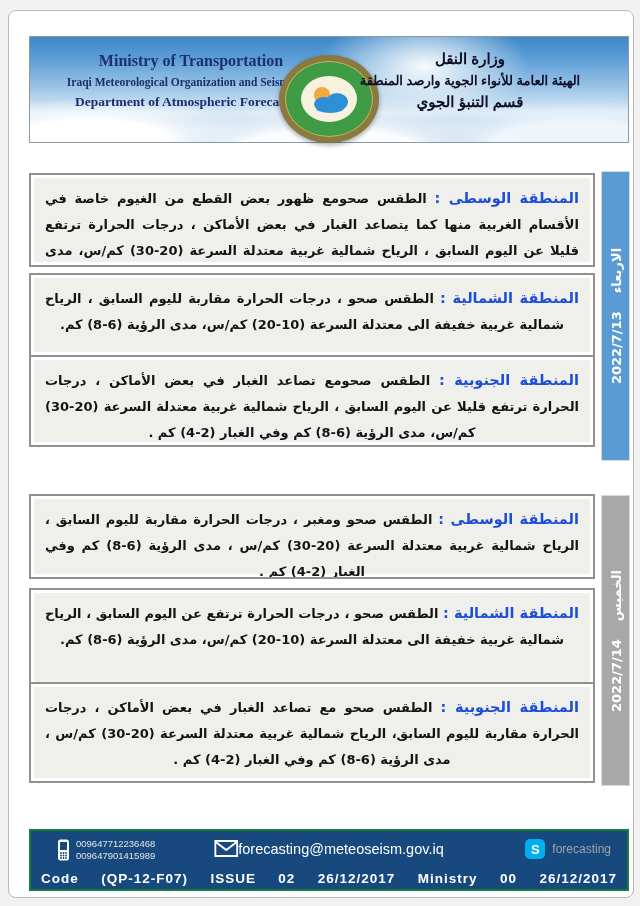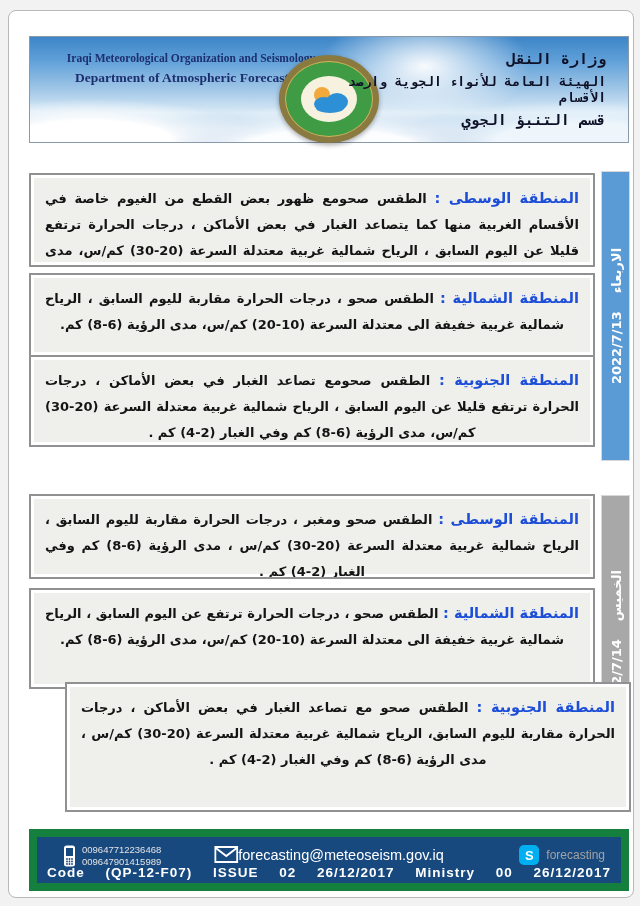--- a/index.html
+++ b/index.html
@@ -14,22 +14,22 @@
       radial-gradient(ellipse 230px 55px at 10% 98%, #ffffff 35%, rgba(255,255,255,0) 75%),
       radial-gradient(ellipse 260px 60px at 50% 108%, #fbfdff 35%, rgba(255,255,255,0) 75%),
       radial-gradient(ellipse 240px 55px at 92% 100%, #eef6fc 35%, rgba(255,255,255,0) 75%),
       linear-gradient(180deg,#3d86c8 0%,#5f9fd8 22%,#9cc4e6 48%,#d9eaf6 72%,#a9c9e5 88%,#4f86c2 100%);
   }
   .hdr-en { position:absolute; left:6px; top:15px; width:310px; text-align:center;
             font-family:"Liberation Serif",serif; color:#1c2f6e; font-weight:bold; }
   .hdr-en .l1 { font-size:16px; margin-bottom:6px; }
   .hdr-en .l2 { font-size:11.5px; margin-bottom:6px; }
   .hdr-en .l3 { font-size:13.5px; }
-  .hdr-ar { position:absolute; right:22px; top:13px; width:300px; direction:rtl;
-            font-family:Liberation Mono, monospace; color:#0d1026; font-weight:bold; }
+  .hdr-ar { position:absolute; right:8px; top:13px; width:300px; text-align:center; direction:rtl;
+            font-family:Liberation Sans, sans-serif; color:#0d1026; font-weight:bold; }
   .hdr-ar .l1 { font-size:15px; margin-bottom:5px; }
   .hdr-ar .l2 { font-size:13px; margin-bottom:5px; }
   .hdr-ar .l3 { font-size:15px; }
 
   .logo { position:absolute; left:50%; top:18px; transform:translateX(-50%); width:100px; height:88px;
           border-radius:50%; background:#8a7a40; display:grid; place-items:center;
           box-shadow:0 2px 5px rgba(0,0,0,.35); }
   .logo-green { width:88px; height:76px; border-radius:50%; background:#3f9c45;
                 border:1.5px solid #d2b25a; display:grid; place-items:center; }
   .logo-inner { width:56px; height:46px; border-radius:50%; background:#f7f2df; display:grid; place-items:center; }
@@ -44,61 +44,62 @@
 
   
   .daybar { position:absolute; left:592px; width:29px; border:1px solid #d8d8d8; }
   .daybar .side-label { position:absolute; left:50%; top:50%;
       transform:translate(-50%,-50%) rotate(-90deg); white-space:nowrap;
       display:flex; gap:18px; direction:rtl; color:#ffffff;
       font-family:"DejaVu Sans",sans-serif; font-weight:bold; font-size:13px; }
 
   
   .footer { position:absolute; left:20px; top:818px; width:600px; height:62px;
-            background:#17497f; border:8px solid #15803d; }
+            background:#17497f; border:2px solid #15803d; }
   .phone-group { position:absolute; left:26px; top:7px; display:flex; align-items:center; gap:6px; }
   .phone-nums { color:#e3e3e3; font-size:9.5px; line-height:1.25; font-family:"Liberation Sans",sans-serif; }
   .email-group { position:absolute; left:50%; top:9px; transform:translateX(-50%);
                  display:flex; align-items:center; }
   .email-text { color:#ffffff; font-size:14.5px; }
   .skype-group { position:absolute; right:16px; top:8px; display:flex; align-items:center; gap:7px; }
   .skype-icon { width:20px; height:20px; border-radius:5px; background:#00aff0; color:#ffffff;
                 font-weight:bold; font-size:13px; display:grid; place-items:center; }
   .skype-text { color:#a3a3a3; font-size:12px; }
   .code-row { position:absolute; left:10px; right:10px; bottom:3px; display:flex;
               justify-content:space-between; color:#ffffff; font-size:13.5px; font-weight:bold;
               letter-spacing:1px; }
 </style>
 </head>
 <body>
 
 <div class="page">
 
   <div class="header">
     <div class="hdr-en">
+      <div class="l1">Ministry of Transportation</div>
       <div class="l2">Iraqi Meteorological Organization and Seismology</div>
       <div class="l3">Department of Atmospheric Forecasting</div>
     </div>
 
     <div class="logo">
       <div class="logo-green">
         <div class="logo-inner">
           <svg width="42" height="30" viewBox="0 0 42 30">
             <circle cx="14" cy="11" r="8" fill="#f2a93b"></circle>
             <ellipse cx="16" cy="20" rx="10" ry="7" fill="#2d8fd5"></ellipse>
             <ellipse cx="29" cy="18" rx="11" ry="9" fill="#2d8fd5"></ellipse>
             <ellipse cx="22" cy="24" rx="14" ry="5" fill="#2d8fd5"></ellipse>
           </svg>
         </div>
       </div>
     </div>
 
     <div class="hdr-ar">
       <div class="l1">وزارة النقل</div>
-      <div class="l2">الهيئة العامة للأنواء الجوية وارصد الأقسام</div>
+      <div class="l2">الهيئة العامة للأنواء الجوية وارصد المنطقة</div>
       <div class="l3">قسم التنبؤ الجوي</div>
     </div>
   </div>
 
   <div class="daybar" style="top: 160px; height: 290px; background: rgb(91, 155, 213);">
     <div class="side-label">
       <span>الاربعاء</span>
       <span>2022/7/13</span>
     </div>
   </div>
@@ -138,21 +139,21 @@
     </p>
   </div>
 
   <div class="fbox" style="top:577px; height:101px;">
     <p class="ftext">
       <span class="region">المنطقة الشمالية :</span>
       <span>الطقس صحو ، درجات الحرارة ترتفع عن اليوم السابق ، الرياح شمالية غربية خفيفة الى معتدلة السرعة (10-20) كم/س، مدى الرؤية (6-8) كم.</span>
     </p>
   </div>
 
-  <div class="fbox" style="top:671px; height:130px;margin-left:36px;">
+  <div class="fbox" style="top:671px; height:101px;">
     <p class="ftext">
       <span class="region">المنطقة الجنوبية :</span>
       <span>الطقس صحو مع تصاعد الغبار في بعض الأماكن ، درجات الحرارة مقاربة لليوم السابق، الرياح شمالية غربية معتدلة السرعة (20-30) كم/س ، مدى الرؤية (6-8) كم وفي الغبار (2-4) كم .</span>
     </p>
   </div>
 
   <div class="footer">
     <div class="phone-group">
       <svg width="13" height="22" viewBox="0 0 13 22">
         <rect x="1" y="0.5" width="11" height="21" rx="2.5" fill="#ffffff"></rect>

